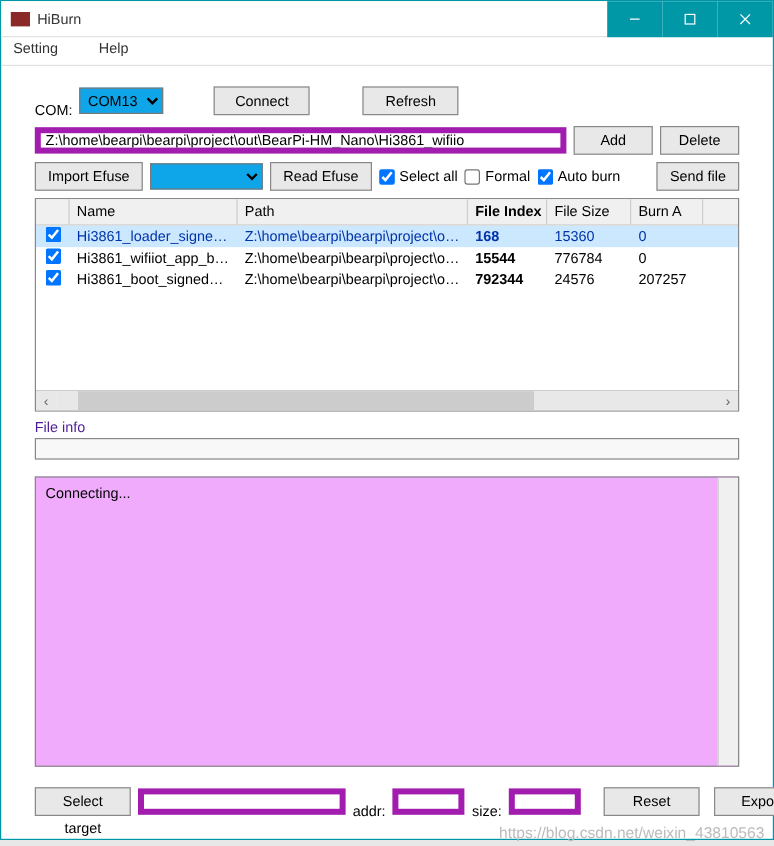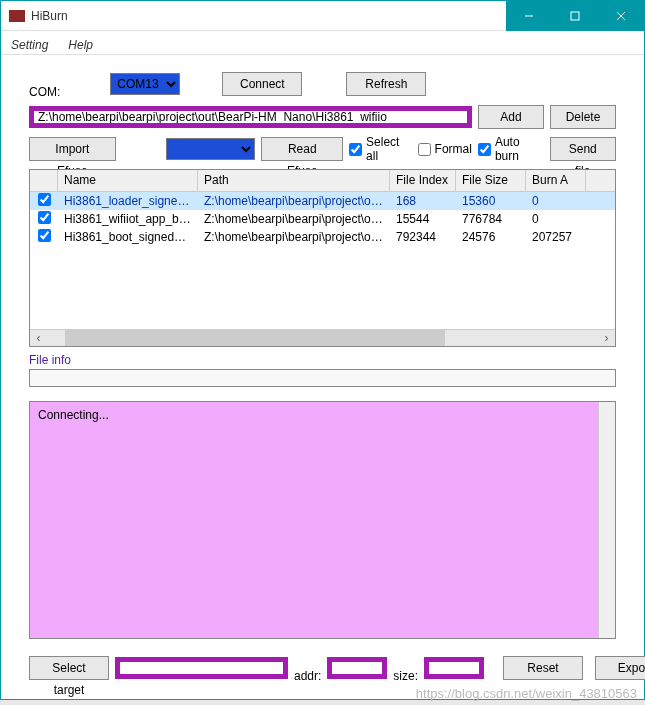--- a/index.html
+++ b/index.html
@@ -5,26 +5,26 @@
 * { box-sizing: border-box; margin: 0; padding: 0; font-family: "Segoe UI", Tahoma, sans-serif; font-size: 12px; }
 body { background: #e8e8e8; width: 645px; height: 705px; overflow: hidden; position: relative; }
 .window { background: #fff; border: 1px solid #0097a7; width: 645px; height: 700px; display: flex; flex-direction: column; }
 .titlebar { background: #fff; height: 30px; display: flex; align-items: center; padding: 0 8px; border-bottom: 1px solid #e0e0e0; }
 .titlebar-icon { width: 16px; height: 12px; background: #8b2828; margin-right: 6px; }
 .titlebar-title { flex: 1; color: #333; }
 .winbtns { display: flex; margin-right: -8px; }
 .winbtn { width: 46px; height: 30px; display: flex; align-items: center; justify-content: center; color: #fff; background: #0097a7; }
 .winbtn.close { background: #0097a7; }
 .winbtn svg { stroke: #fff; }
-.menubar { height: 24px; display: flex; align-items: flex-end; padding: 0 6px; gap: 12px; border-bottom: 1px solid #e0e0e0; font-style: italic; }
+.menubar { height: 24px; display: flex; align-items: flex-start; padding: 0 6px; gap: 26px; border-bottom: 1px solid #e0e0e0; }
 .menubar span { color: #333; padding: 2px 4px; }
 .content { flex: 1; padding: 14px 28px 10px 28px; display: flex; flex-direction: column; }
 .row { display: flex; align-items: center; margin-bottom: 6px; gap: 6px; }
 .lbl { color: #000; margin-top: 16px; }
-select { height: 22px; border: 1px solid #7a7a7a; background: #1d4ed8; padding: 0 2px; margin-left: 44px; }
+select { height: 22px; border: 1px solid #7a7a7a; background: #0ea5e9; padding: 0 2px; }
 .btn { height: 24px; border: 1px solid #888; background: #e8e8e8; padding: 0 10px; min-width: 70px; text-align: center; line-height: 22px; cursor: default; }
 input[type="text"] { height: 22px; border: 5px solid #a21caf; padding: 0 4px; background: #fff; }
 .chk { display: flex; align-items: center; gap: 4px; }
 .chk input { width: 13px; height: 13px; }
 .table-wrap { border: 1px solid #888; height: 178px; overflow: hidden; display: flex; flex-direction: column; background: #fff; margin-bottom: 4px; justify-content: flex-end; }
 .thead { display: flex; background: #f0f0f0; border-bottom: 1px solid #ccc; height: 22px; }
 .th { border-right: 1px solid #ccc; padding: 3px 6px; overflow: hidden; white-space: nowrap; color: #000; }
 .tbody { flex: 1; overflow: auto; }
 .tr { display: flex; height: 18px; align-items: center; }
 .tr.sel { background: #cce8ff; color: #0033aa; }
@@ -34,21 +34,21 @@
 .scroll-h .thumb { position: absolute; left: 18px; top: 0; width: 380px; height: 100%; background: #ccc; }
 .scroll-h .arr { width: 17px; background: #e8e8e8; display: flex; align-items: center; justify-content: center; color: #666; }
 .file-info-lbl { padding: 2px 0; color: #4c1d95; }
 .file-info-box { height: 18px; border: 1px solid #888; background: #f8f8f8; margin-bottom: 14px; }
 .log-box { flex: 1; border: 1px solid #888; background: #f0abfc; padding: 6px 8px; min-height: 190px; overflow: auto; margin-bottom: 14px; position: relative; }
 .log-box .scroll-v { position: absolute; right: 0; top: 0; bottom: 0; width: 17px; background: #f0f0f0; border-left: 1px solid #ccc; }
 .bottom-rows { display: flex; flex-direction: row; gap: 19px; }
 .w-chk { width: 28px; text-align: center; }
 .w-name { width: 140px; }
 .w-path { width: 192px; }
-.w-idx { width: 66px; }
+.w-idx { width: 66px; font-weight: bold; }
 .w-size { width: 70px; }
 .w-burn { width: 60px; }
 .watermark { position: absolute; right: 8px; bottom: 4px; color: #bbb; font-size: 13px; }
 </style>
 </head>
 <body>
 
 <div class="window">
   <div class="titlebar">
     <div class="titlebar-icon"></div>

